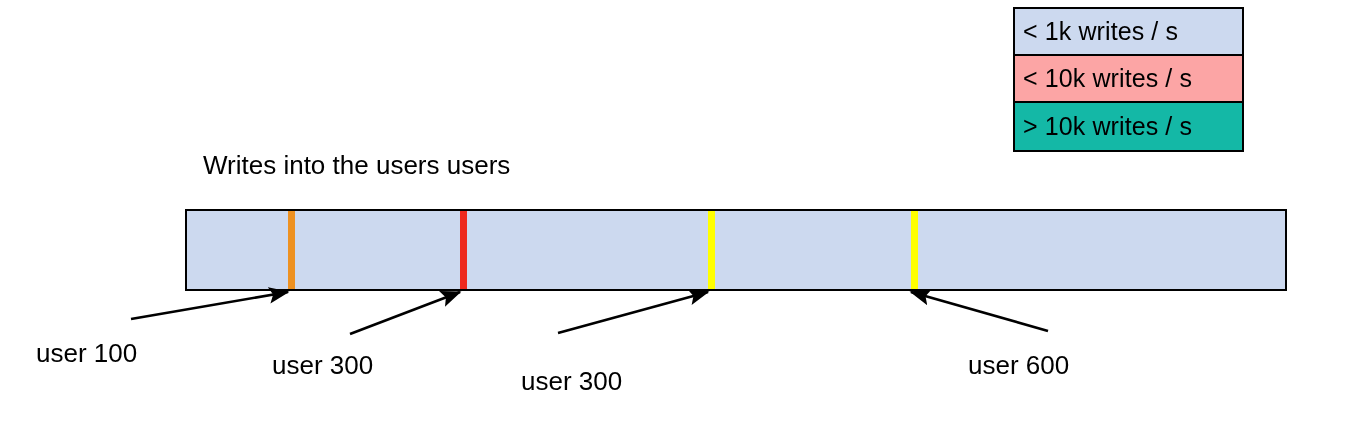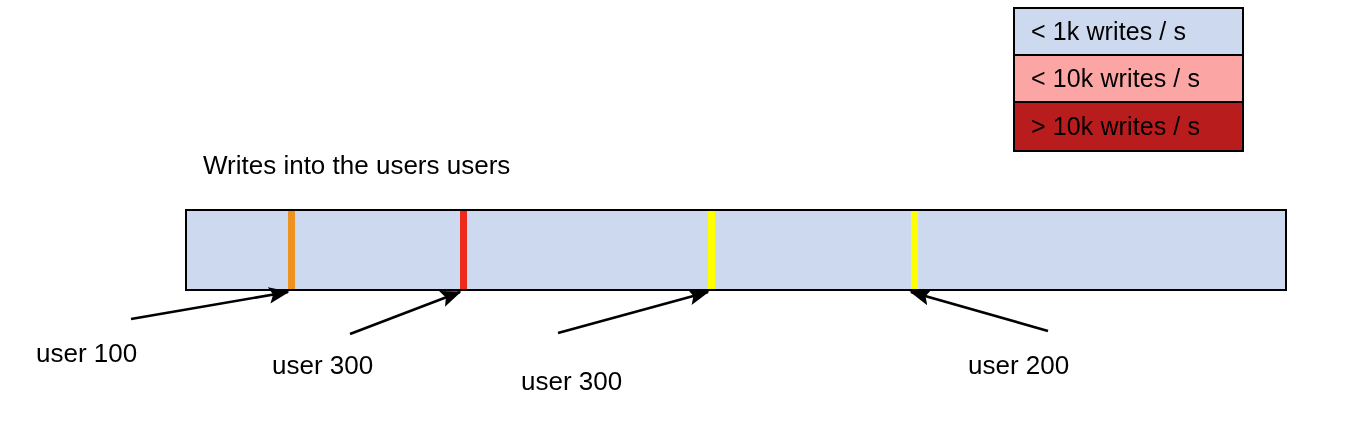--- a/index.html
+++ b/index.html
@@ -27,21 +27,21 @@
     width: 231px;
     border: 2px solid #000000;
     box-sizing: border-box;
   }
   .legend-row {
     height: 47px;
     box-sizing: border-box;
     border-bottom: 2px solid #000000;
     display: flex;
     align-items: center;
-    padding-left: 16px;
+    padding-left: 8px;
     font-size: 25px;
     line-height: 1;
     letter-spacing: 0.1px;
     white-space: nowrap;
   }
   .legend-row:last-child { border-bottom: none; }
 
   
   #chart-title {
     position: absolute;
@@ -93,21 +93,21 @@
 
 <div id="canvas">
 
   <div id="legend">
     <div class="legend-row" style="background: rgb(204, 217, 239);">
       <span>&lt; 1k writes / s</span>
     </div>
     <div class="legend-row" style="background: #fca5a5;">
       <span>&lt; 10k writes / s</span>
     </div>
-    <div class="legend-row" style="background: #b91c1c;">
+    <div class="legend-row" style="background: #14b8a6;">
       <span>&gt; 10k writes / s</span>
     </div>
   </div>
 
   <div id="chart-title">Writes into the users users</div>
 
   <div id="bar" style="background: rgb(204, 217, 239);">
     <div class="bar-marker" style="background: rgb(237, 145, 33); left: 101px;"></div>
     <div class="bar-marker" style="background: rgb(238, 42, 30); left: 273px;"></div>
     <div class="bar-marker" style="background: rgb(255, 255, 0); left: 521px;"></div>
@@ -122,15 +122,15 @@
     </defs>
     <line stroke="#000000" stroke-width="2.6" marker-end="url(#ah)" x1="131" y1="319" x2="288" y2="292"></line>
     <line stroke="#000000" stroke-width="2.6" marker-end="url(#ah)" x1="350" y1="334" x2="460" y2="292"></line>
     <line stroke="#000000" stroke-width="2.6" marker-end="url(#ah)" x1="558" y1="333" x2="708" y2="292"></line>
     <line stroke="#000000" stroke-width="2.6" marker-end="url(#ah)" x1="1048" y1="331" x2="911" y2="292"></line>
   </svg>
 
   <div class="callout-label" style="left: 36px; top: 340px;">user 100</div>
   <div class="callout-label" style="left: 272px; top: 352px;">user 300</div>
   <div class="callout-label" style="left: 521px; top: 352px; margin-top: 16px;">user 300</div>
-  <div class="callout-label" style="left: 968px; top: 352px;">user 200</div>
+  <div class="callout-label" style="left: 968px; top: 352px;">user 600</div>
 
 </div>
 
 </body></html>

